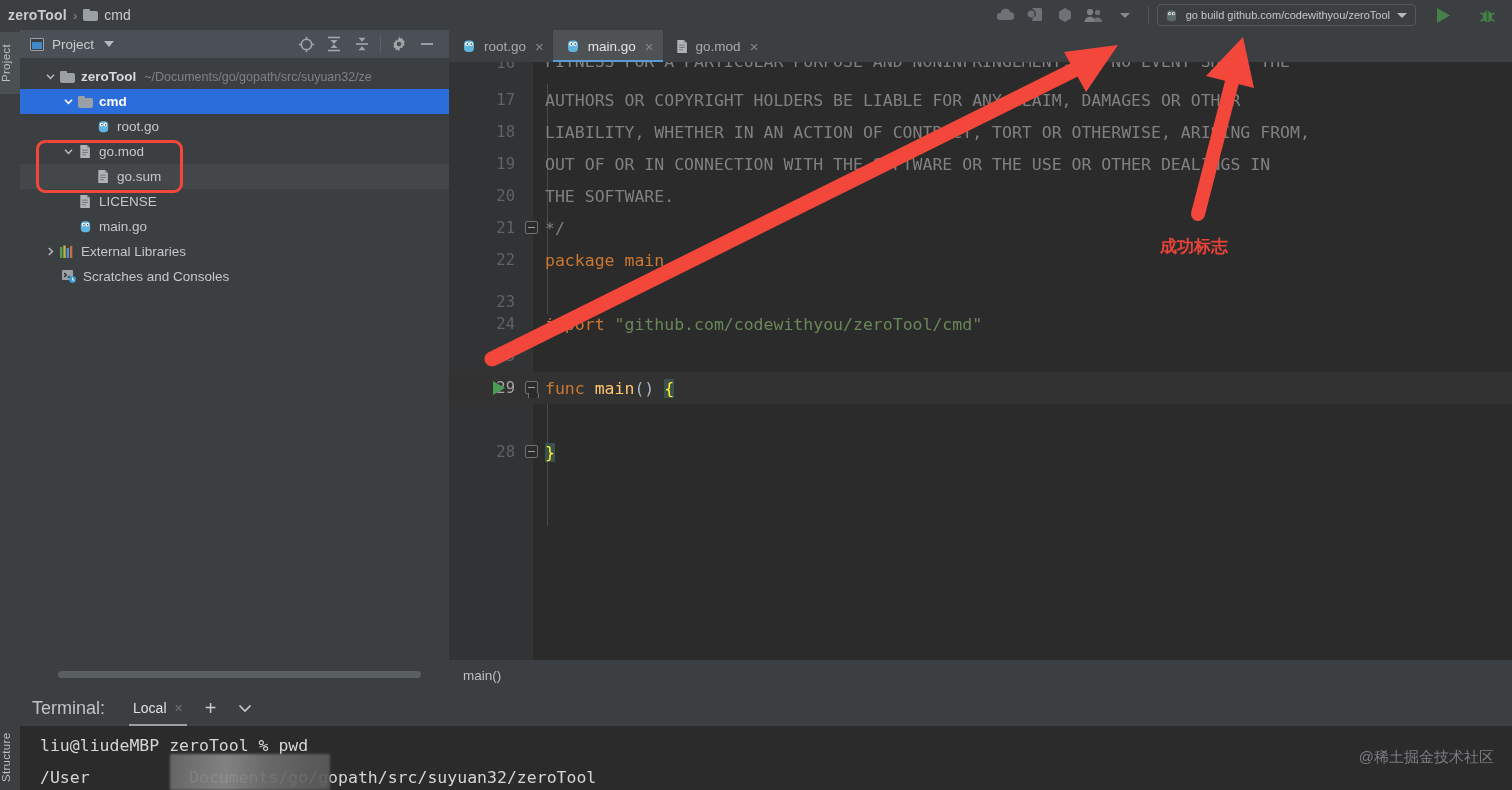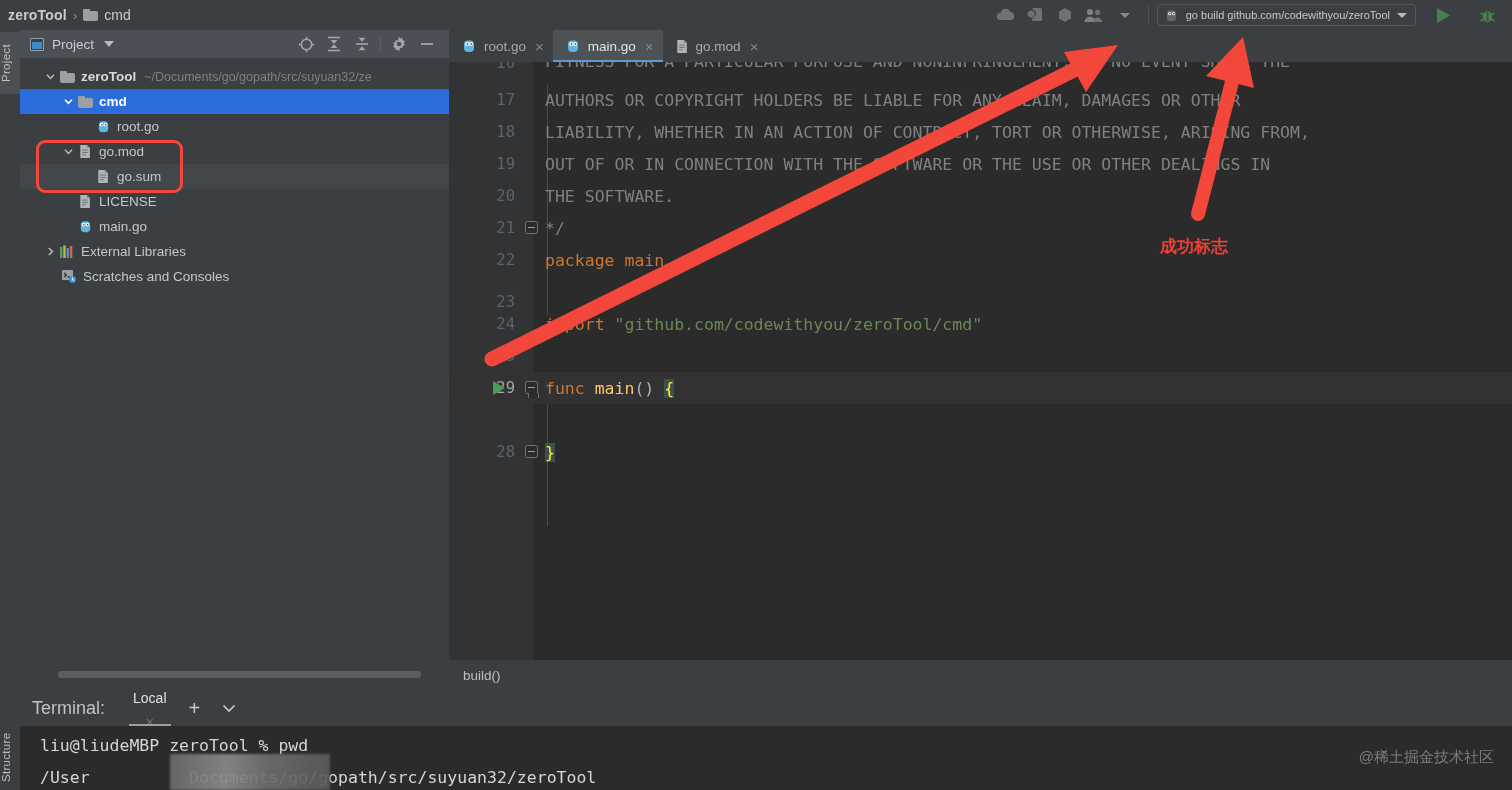--- a/index.html
+++ b/index.html
@@ -125,21 +125,21 @@
      background:#2b2b2b; border-left:1px solid #6e7174; border-right:1px solid #6e7174; }
   .indent-guide { position:absolute; left:98px; width:1px; background:#4b4b4b; }
 
   .breadcrumbbar { height:30px; background:#3c3f41; display:flex; align-items:center; padding-left:14px; }
   .breadcrumbbar span { color:#bcbfc3; font-size:13.5px; }
 
   
   .term-wrap { position:absolute; left:20px; top:690px; width:1492px; height:100px; background:#2b2b2b; }
   .term-head { height:36px; background:#3c3f41; display:flex; align-items:center; padding-left:12px; gap:0; }
   .term-label { color:#bfc2c6; font-size:18px; margin-right:18px; }
-  .term-tab { position:relative; height:36px; display:flex; align-items:center; gap:8px; padding:0 10px; color:#dfe1e3; font-size:14px;flex-direction:column; }
+  .term-tab { position:relative; height:36px; display:flex; align-items:center; gap:8px; padding:0 10px; color:#dfe1e3; font-size:14px; }
   .term-tab::after { content:""; position:absolute; left:6px; right:6px; bottom:0; height:2px; background:#9aa0a6; }
   .term-tab .x { color:#6f7276; font-size:14px; }
   .term-plus { color:#c6c9cd; font-size:20px; padding:0 12px; line-height:1; }
   .term-chev { padding:0 10px; }
   .term-body { position:relative; height:64px; background:#2b2b2b; padding:4px 0 0 20px; }
   .term-line { color:#d6d6d6; font-family:"DejaVu Sans Mono", monospace; font-size:16.5px; height:32px; line-height:32px; white-space:pre; }
   .redact { position:absolute; left:150px; top:28px; width:160px; height:36px;
             background: linear-gradient(95deg,#6a6a6a 0%,#8a8a8a 35%,#6e6e6e 60%,#595959 100%); opacity:.92; filter: blur(1px); }
 
   .watermark { position:absolute; right:18px; top:748px; color:#8d9096; font-size:15px; opacity:.8; }
@@ -509,21 +509,21 @@
         <div class="cline" style="position:absolute; top:374px; width:100%;">
           <span class="lnum">28</span>
           <span class="fold-icon" style="top:9px;"></span>
           <span class="ctext"><span class="brace-hl">}</span></span>
         </div>
 
       </div>
     </div>
 
     <div class="breadcrumbbar">
-      <span>build()</span>
+      <span>main()</span>
     </div>
   </div>
 
   <div class="term-wrap">
     <div class="term-head">
       <span class="term-label">Terminal:</span>
       <div class="term-tab">
         <span>Local</span>
         <span class="x">×</span>
       </div>

